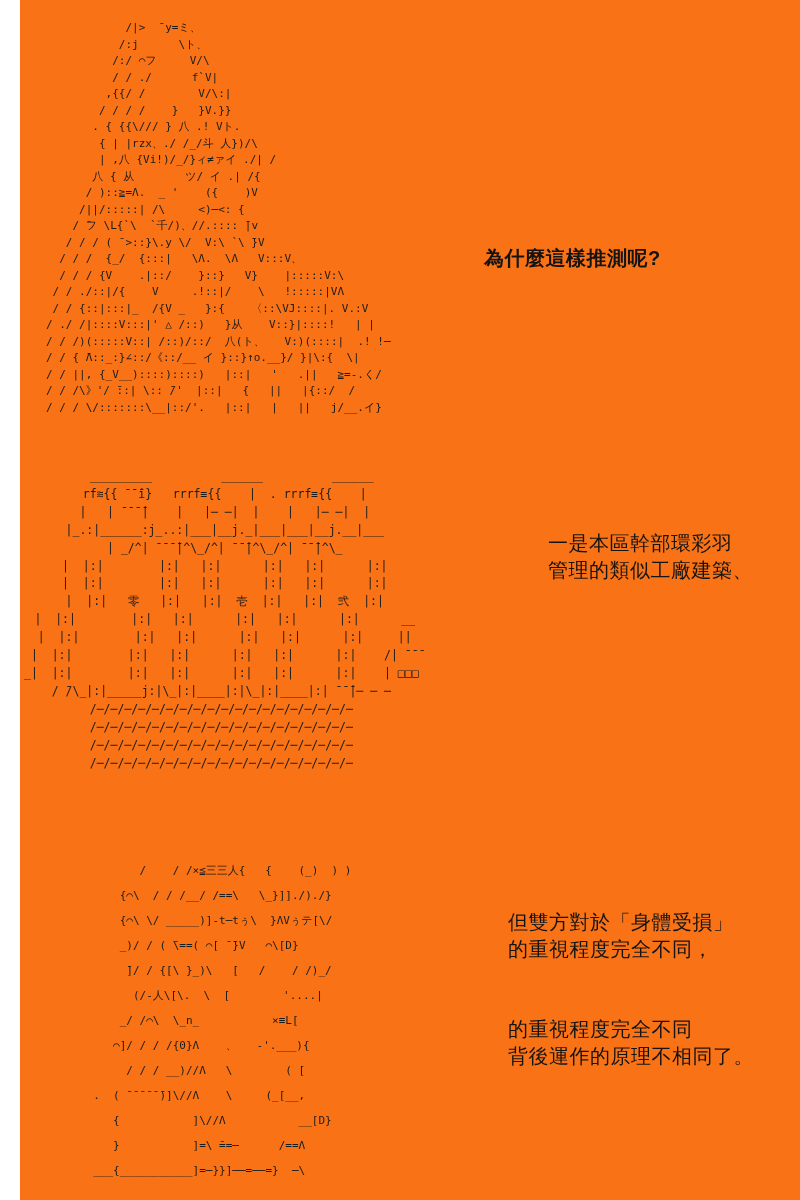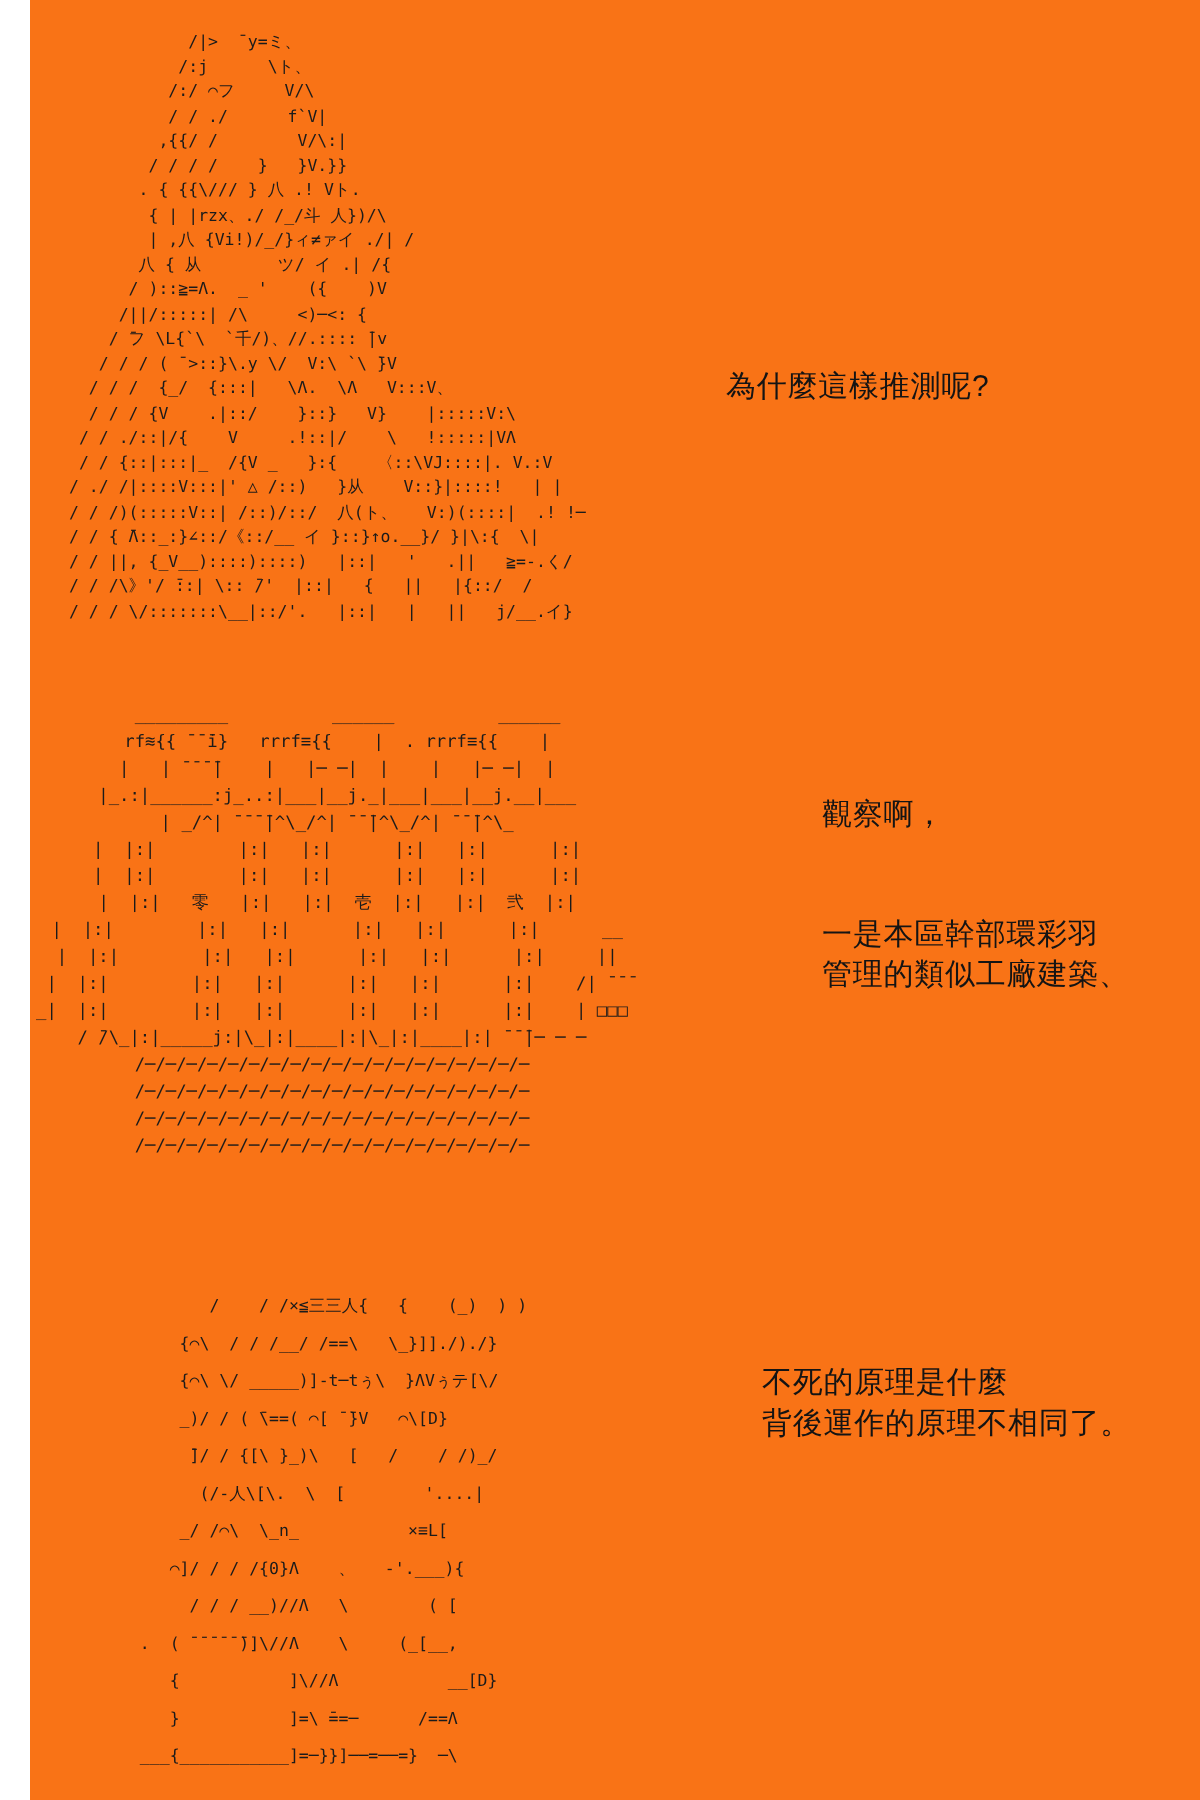--- a/index.html
+++ b/index.html
@@ -27,21 +27,21 @@
   
   .dlg {
     position: absolute;
     color: #141414;
     font-size: 20px;
     line-height: 27px;
     letter-spacing: 0.5px;
     white-space: pre-line;
   }
   .dlg p { margin: 0 0 26px 0; white-space: pre-line; }
-  .dlg-1 { left: 464px; top: 218px; }
+  .dlg-1 { left: 464px; top: 218px; font-weight: bold; }
   .dlg-2 { left: 528px; top: 503px; }
   .dlg-3 { left: 488px; top: 882px; }
 </style>
 </head>
 <body>
 
 <div class="page">
 
   <section>
     <pre class="aa aa-1">            /|&gt;  ̄ y=ミ、
@@ -85,39 +85,40 @@
  |  |:|        |:|   |:|      |:|   |:|      |:|      __
  |  |:|        |:|   |:|      |:|   |:|      |:|     ||
  |  |:|        |:|   |:|      |:|   |:|      |:|    /| ̄ ̄ ̄
 _|  |:|        |:|   |:|      |:|   |:|      |:|    | □□□
 / ̄/\_|:|_____j:|\_|:|____|:|\_|:|____|:| ̄ ̄ ̄|─ ─ ─
 /─/─/─/─/─/─/─/─/─/─/─/─/─/─/─/─/─/─/─
 /─/─/─/─/─/─/─/─/─/─/─/─/─/─/─/─/─/─/─
 /─/─/─/─/─/─/─/─/─/─/─/─/─/─/─/─/─/─/─
 /─/─/─/─/─/─/─/─/─/─/─/─/─/─/─/─/─/─/─</pre>
     <div class="dlg dlg-2">
-      <p>觀察啊，</p>
       <p>一是本區幹部環彩羽
 管理的類似工廠建築、</p>
     </div>
   </section>
 
   <section>
     <pre class="aa aa-3">         /    / /×≦三三人{   {    (_)  ) )
       {⌒\  / / /__/ /==\   \_}]]./)./}
       {⌒\ \/ _____)]-t─tぅ\  }ΛVぅテ[\/
       _)/ / ( ̄\==( ⌒[ ̄ ̄}V   ⌒\[D}
        ̄]/ / {[\ }_)\   [   /    / /)_/
         (/-人\[\.  \  [        '....|
       _/ /⌒\  \_n_           ×≡L[
      ⌒]/ / / /{0}Λ    、   -'.___){
        / / / __)//Λ   \        ( [
   .  ( ̄ ̄ ̄ ̄ ̄ ̄)]\//Λ    \     (_[__,
      {           ]\//Λ           __[D}
      }           ]=\ ̄==─      /==Λ
   ___{___________]=─}}]──=──=}  ─\</pre>
     <div class="dlg dlg-3">
-      <p>不死的原理是什麼
+      <p>但雙方對於「身體受損」
+的重視程度完全不同，</p>
+      <p>的重視程度完全不同
 背後運作的原理不相同了。</p>
     </div>
   </section>
 
 </div>
 
 </body></html>

